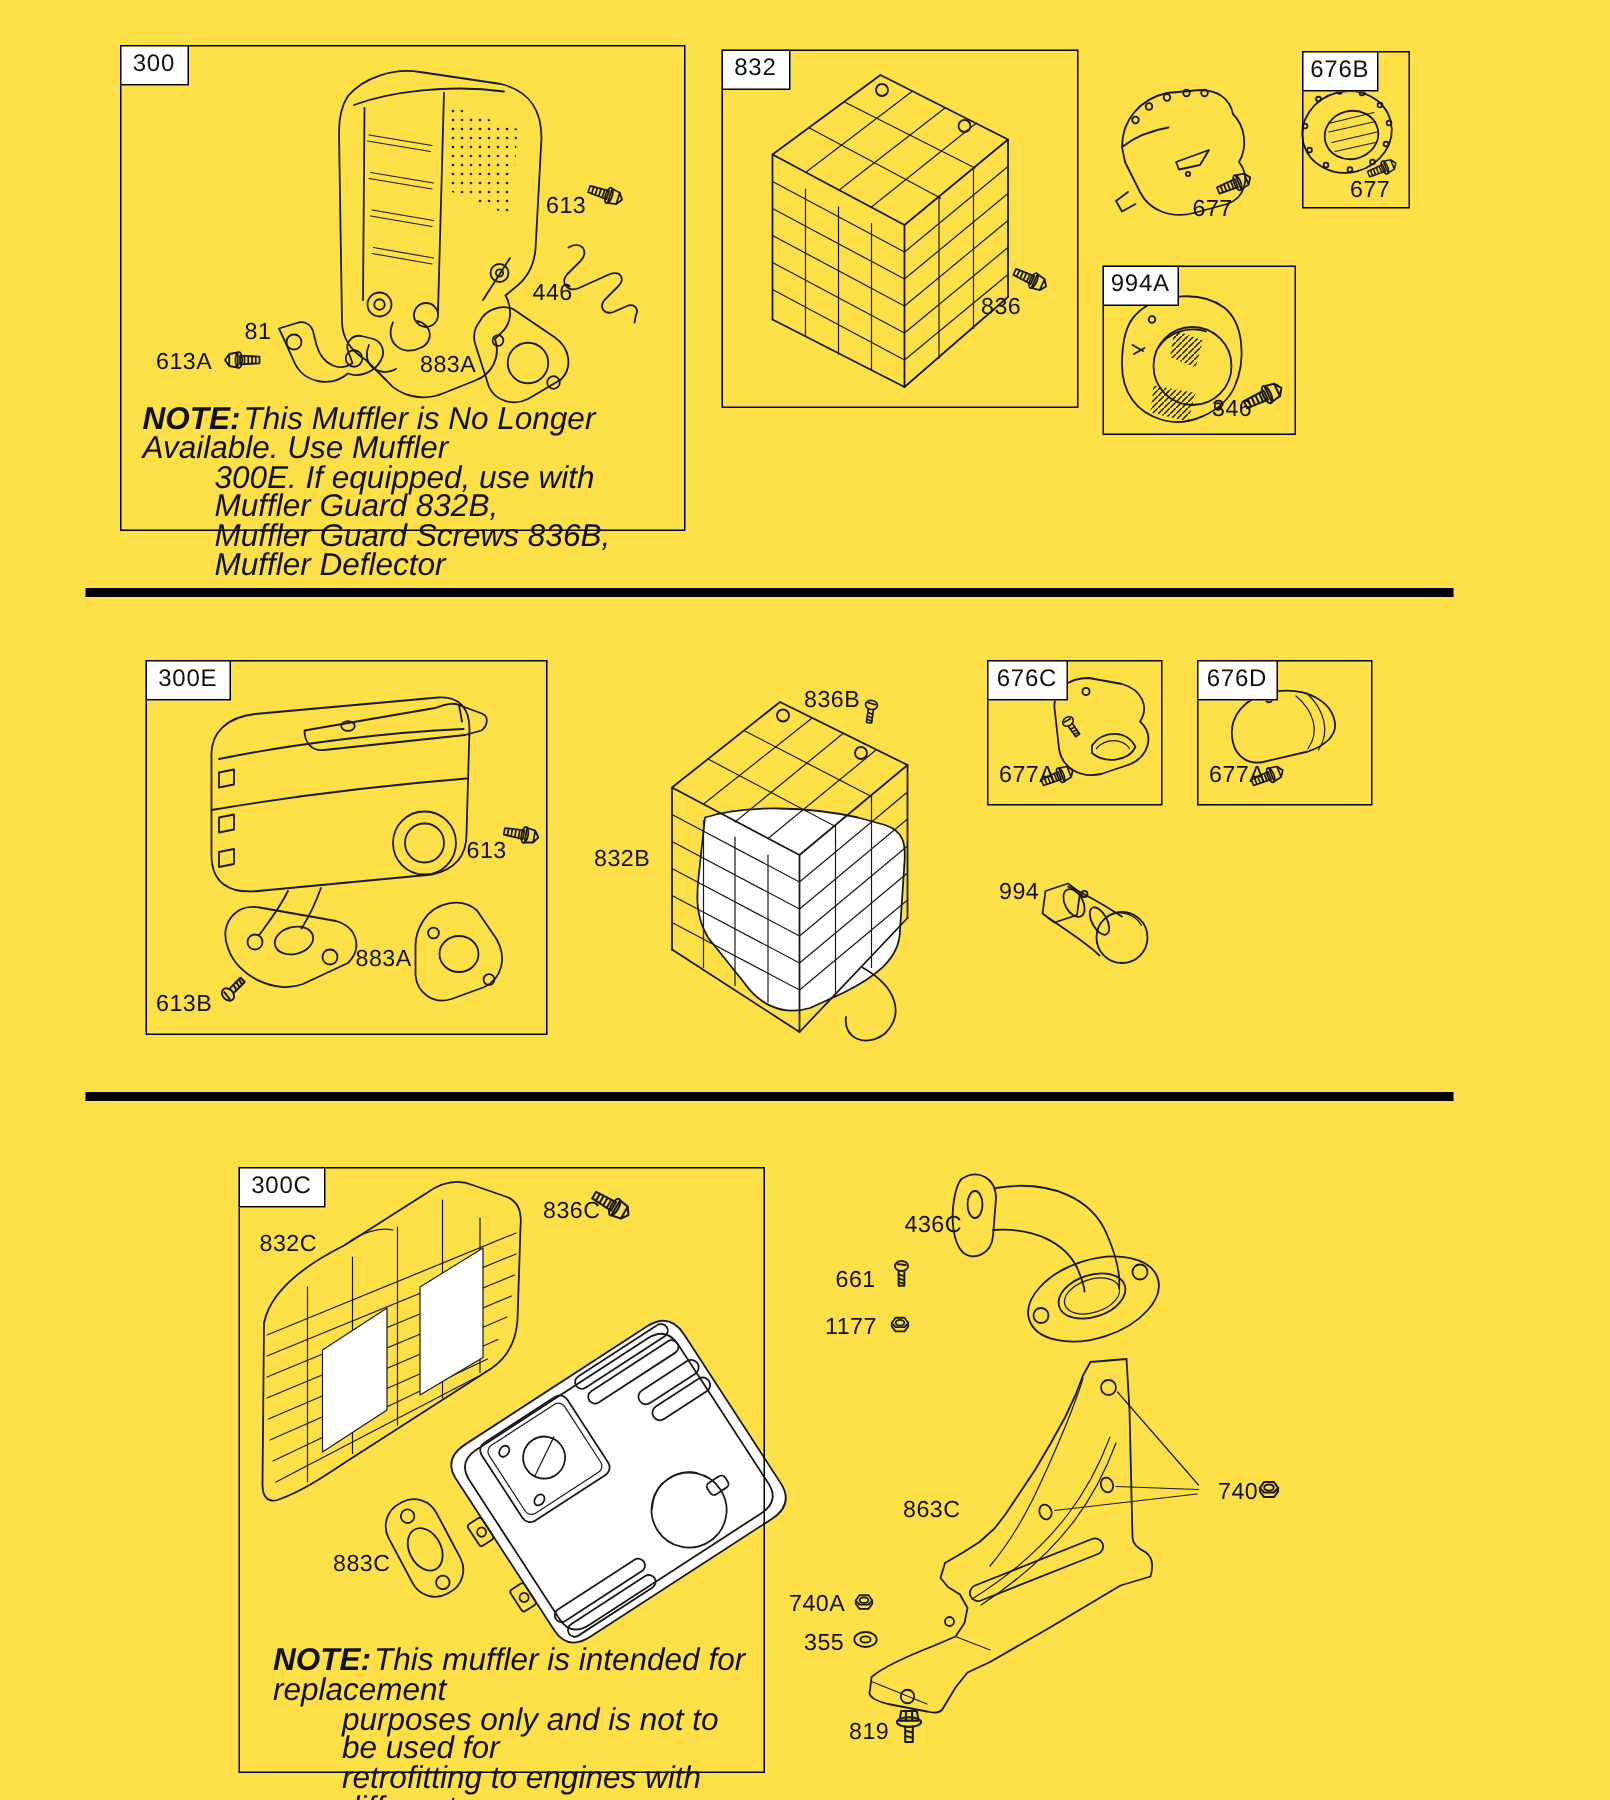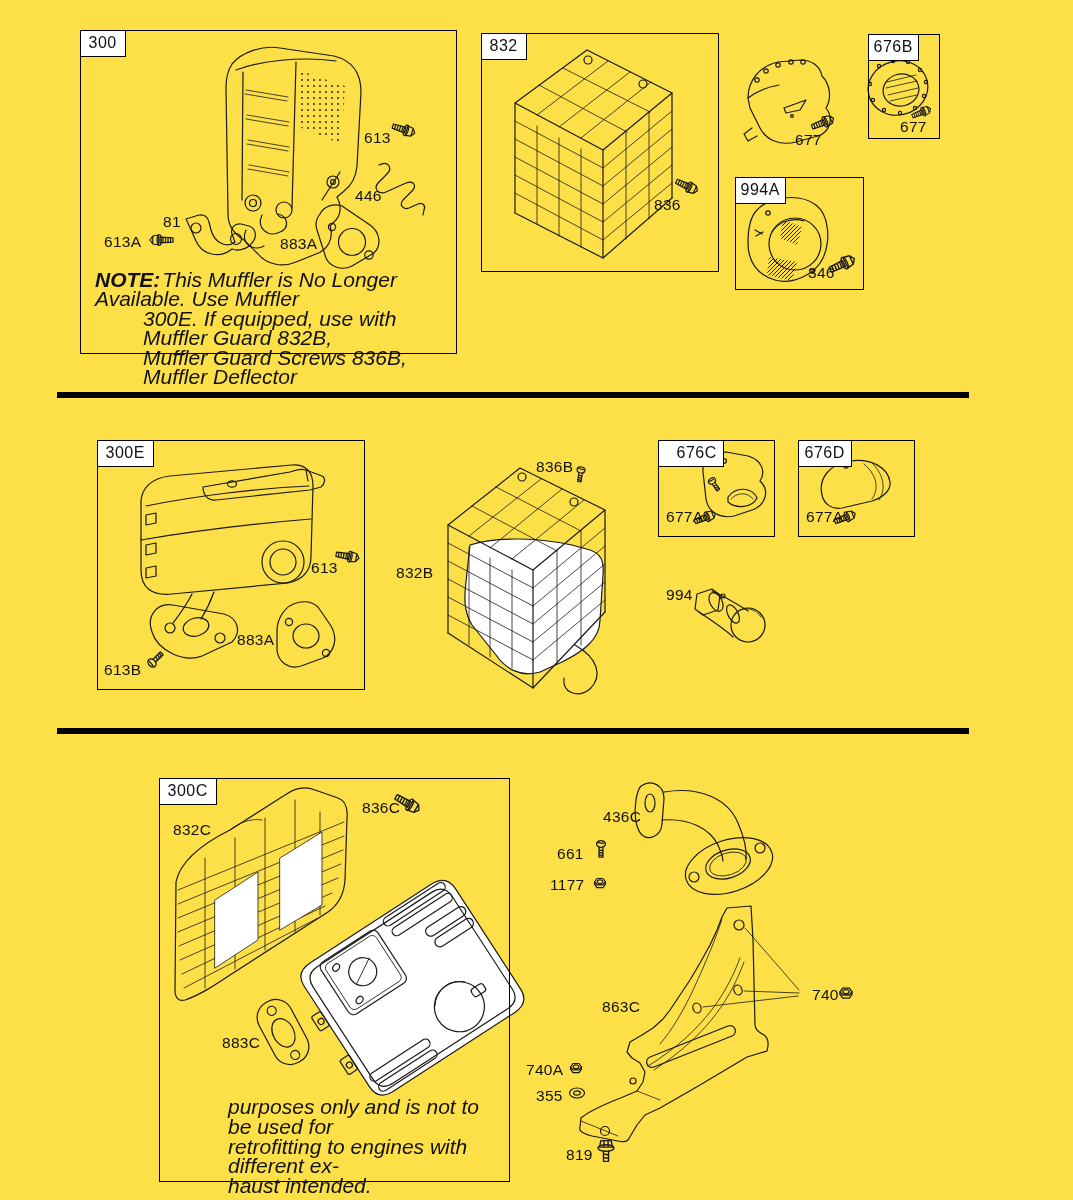--- a/index.html
+++ b/index.html
@@ -345,21 +345,21 @@
 <div class="box" style="left:868px;top:34px;width:70px;height:103px;">
   <div class="tab" style="padding:2px 5px 3px 5px;">676B</div>
 </div>
 <div class="box" style="left:735px;top:177px;width:127px;height:111px;">
   <div class="tab" style="padding:2px 5px 3px 5px;text-align:right;">994A</div>
 </div>
 <div class="box" style="left:97px;top:440px;width:266px;height:248px;">
   <div class="tab">300E</div>
 </div>
 <div class="box" style="left:658px;top:440px;width:115px;height:95px;">
-  <div class="tab" style="padding:2px 6px 3px 18px;">676C</div>
+  <div class="tab" style="padding:2px 6px 3px 6px;">676C</div>
 </div>
 <div class="box" style="left:798px;top:440px;width:115px;height:95px;">
   <div class="tab" style="padding:2px 6px 3px 6px;">676D</div>
 </div>
 <div class="box" style="left:159px;top:778px;width:349px;height:402px;">
   <div class="tab">300C</div>
 </div>
 
 <div class="callout" style="left:364px;top:130px;">613</div>
 <div class="callout" style="left:355px;top:188px;">446</div>
@@ -392,18 +392,19 @@
 <div class="callout" style="left:536px;top:1088px;">355</div>
 <div class="callout" style="left:566px;top:1147px;">819</div>
 
 <div class="note" style="left:95px;top:270px;width:362px;">
   <div><span class="pfx">NOTE:</span><span>This Muffler is No Longer Available. Use Muffler</span></div>
   <div class="ind48">300E. If equipped, use with Muffler Guard 832B,</div>
   <div class="ind48">Muffler Guard Screws 836B, Muffler Deflector</div>
 </div>
 
 <div class="note" style="left:182px;top:1097px;width:320px;line-height:19.8px;">
+  <div><span class="pfx">NOTE:</span><span>This muffler is intended for replacement</span></div>
   <div class="ind46">purposes only and is not to be used for</div>
   <div class="ind46">retrofitting to engines with different ex-</div>
   <div class="ind46">haust intended.</div>
 </div>
 
 </div>
 
 </body></html>

